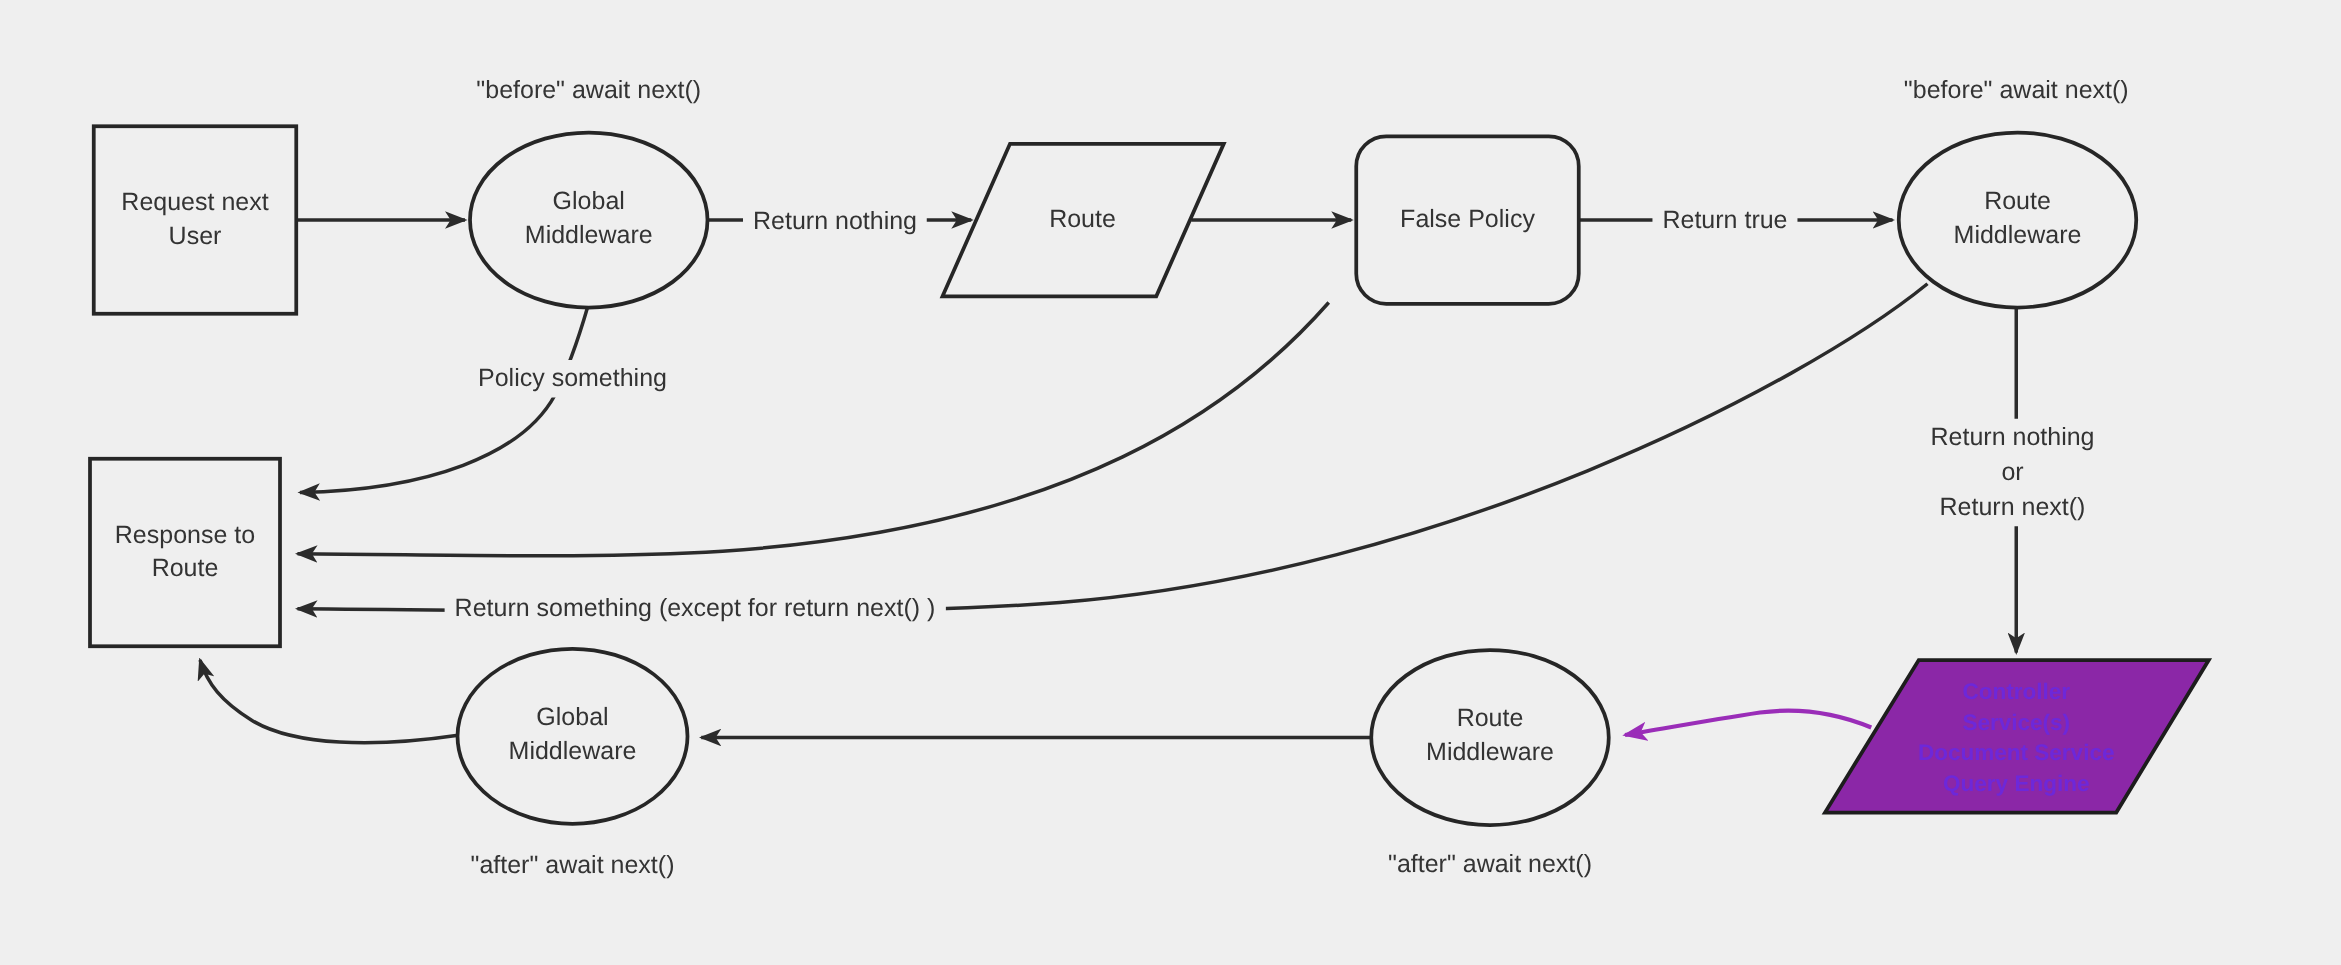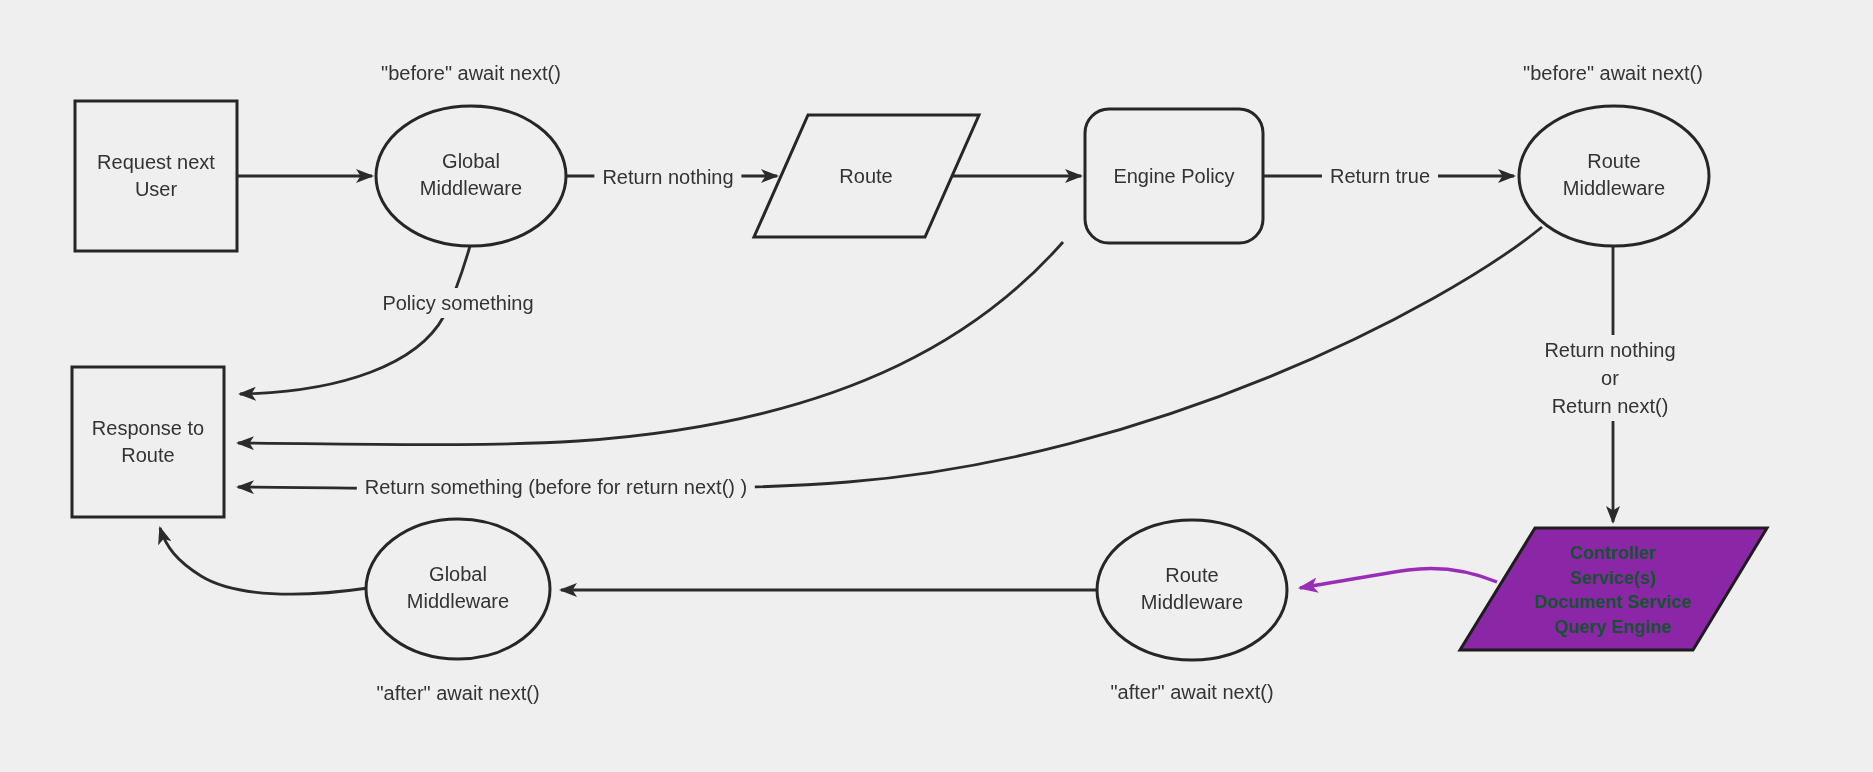--- a/index.html
+++ b/index.html
@@ -23,21 +23,21 @@
     font-size:20px;
     line-height:27px;
   }
   .edge-label{
     background:#efefef;
     padding:1px 8px;
     line-height:28px;
   }
   .annotation{color:#343434;}
   .controller-label{
-    color:#14532d;
+    color:#6d28d9;
     font-weight:bold;
     font-size:18px;
     line-height:24.5px;
   }
 </style>
 </head>
 <body>
 
 <div class="canvas" style="background: rgb(239, 239, 239);">
 
@@ -72,21 +72,21 @@
     <ellipse class="node" cx="458" cy="589" rx="92" ry="70"></ellipse>
     <ellipse class="node" cx="1192" cy="590" rx="95" ry="70"></ellipse>
     <polygon points="1535,528 1767,528 1693,650 1460,650" stroke="#1d1d1d" stroke-width="3" fill="#8b27a7"></polygon>
   </svg>
 
   <div class="label" style="left:156px;top:176px">Request next
 User</div>
   <div class="label" style="left:471px;top:175px">Global
 Middleware</div>
   <div class="label" style="left:866px;top:176px">Route</div>
-  <div class="label" style="left:1174px;top:176px">Engine Policy</div>
+  <div class="label" style="left:1174px;top:176px">False Policy</div>
   <div class="label" style="left:1614px;top:175px">Route
 Middleware</div>
   <div class="label" style="left:148px;top:442px">Response to
 Route</div>
   <div class="label" style="left:458px;top:588px">Global
 Middleware</div>
   <div class="label" style="left:1192px;top:589px">Route
 Middleware</div>
   <div class="label controller-label" style="left:1613px;top:590px">Controller
 Service(s)
@@ -94,18 +94,18 @@
 Query Engine</div>
 
   <div class="label annotation" style="left:471px;top:73px">"before" await next()</div>
   <div class="label annotation" style="left:1613px;top:73px">"before" await next()</div>
   <div class="label annotation" style="left:458px;top:693px">"after" await next()</div>
   <div class="label annotation" style="left:1192px;top:692px">"after" await next()</div>
 
   <div class="label edge-label" style="left:668px;top:177px">Return nothing</div>
   <div class="label edge-label" style="left:1380px;top:176px">Return true</div>
   <div class="label edge-label" style="left:458px;top:303px">Policy something</div>
-  <div class="label edge-label" style="left:556px;top:487px">Return something (before for return next() )</div>
+  <div class="label edge-label" style="left:556px;top:487px">Return something (except for return next() )</div>
   <div class="label edge-label" style="left:1610px;top:378px">Return nothing
 or
 Return next()</div>
 
 </div>
 
 </body></html>

